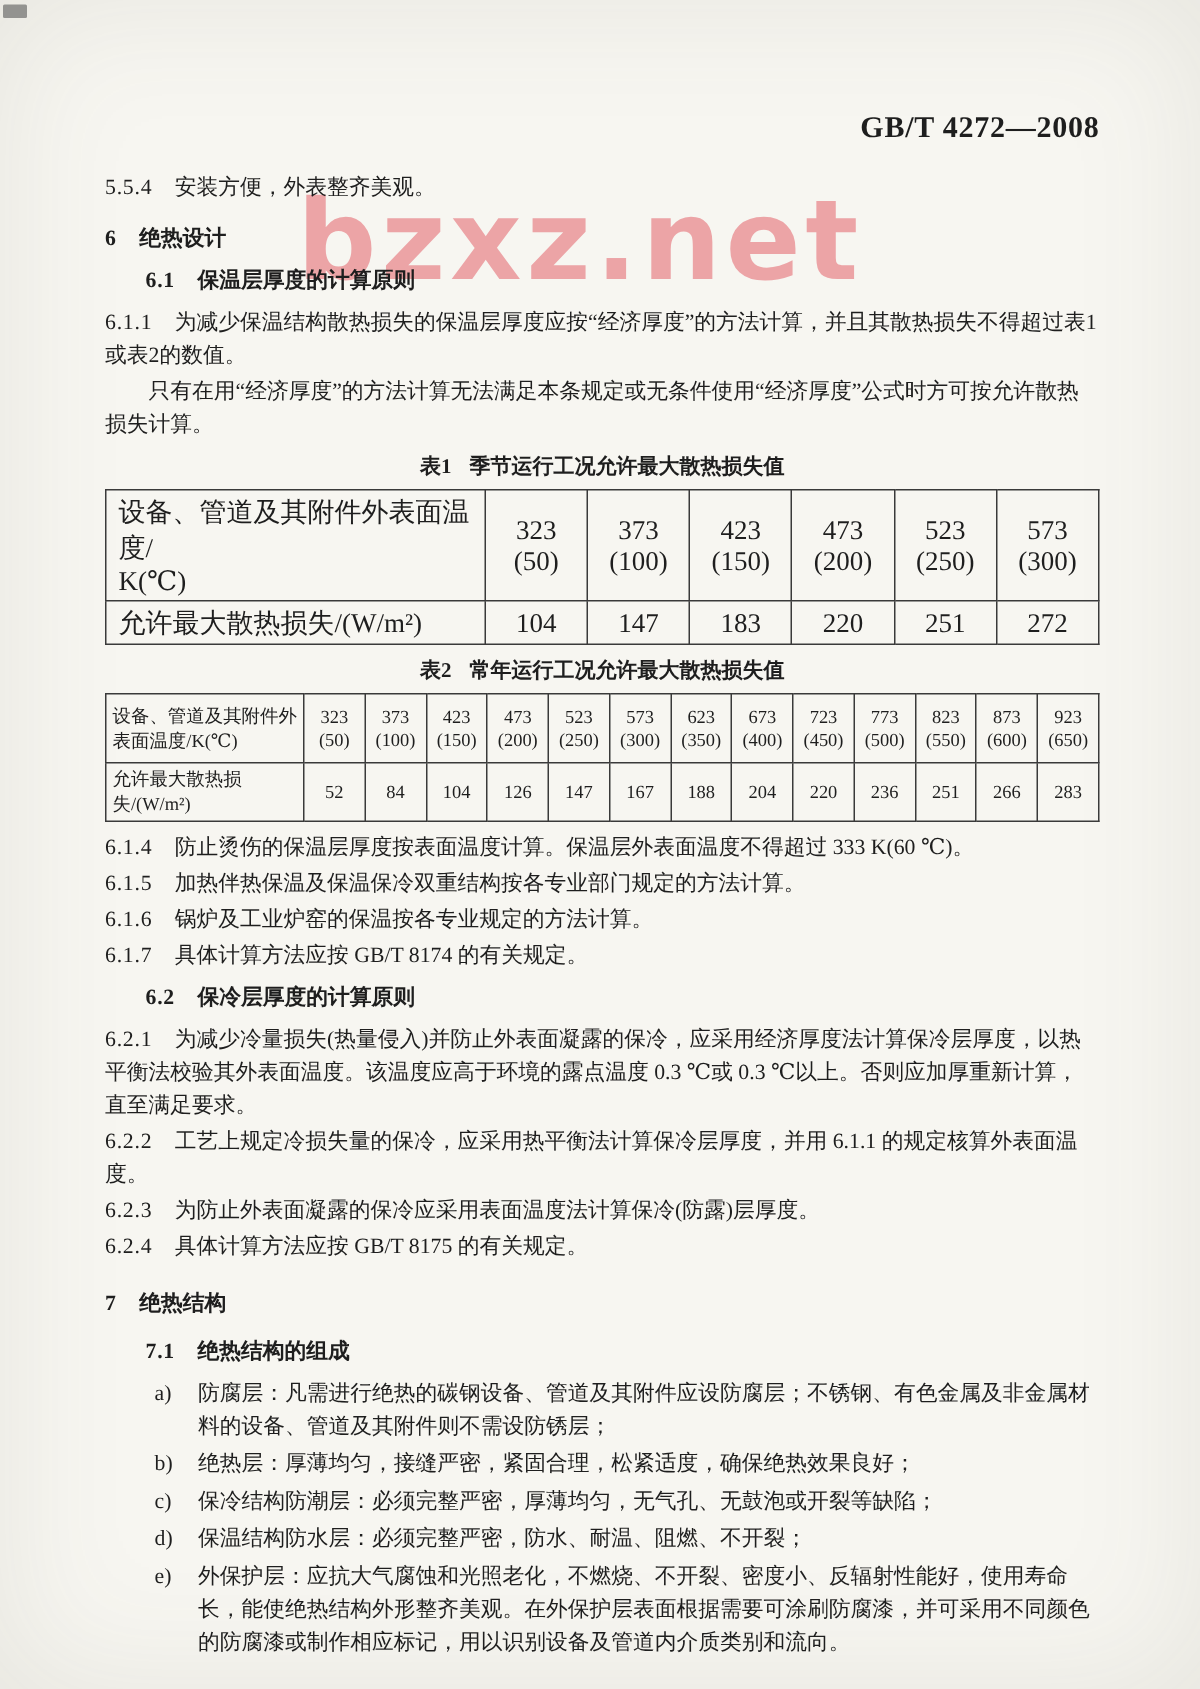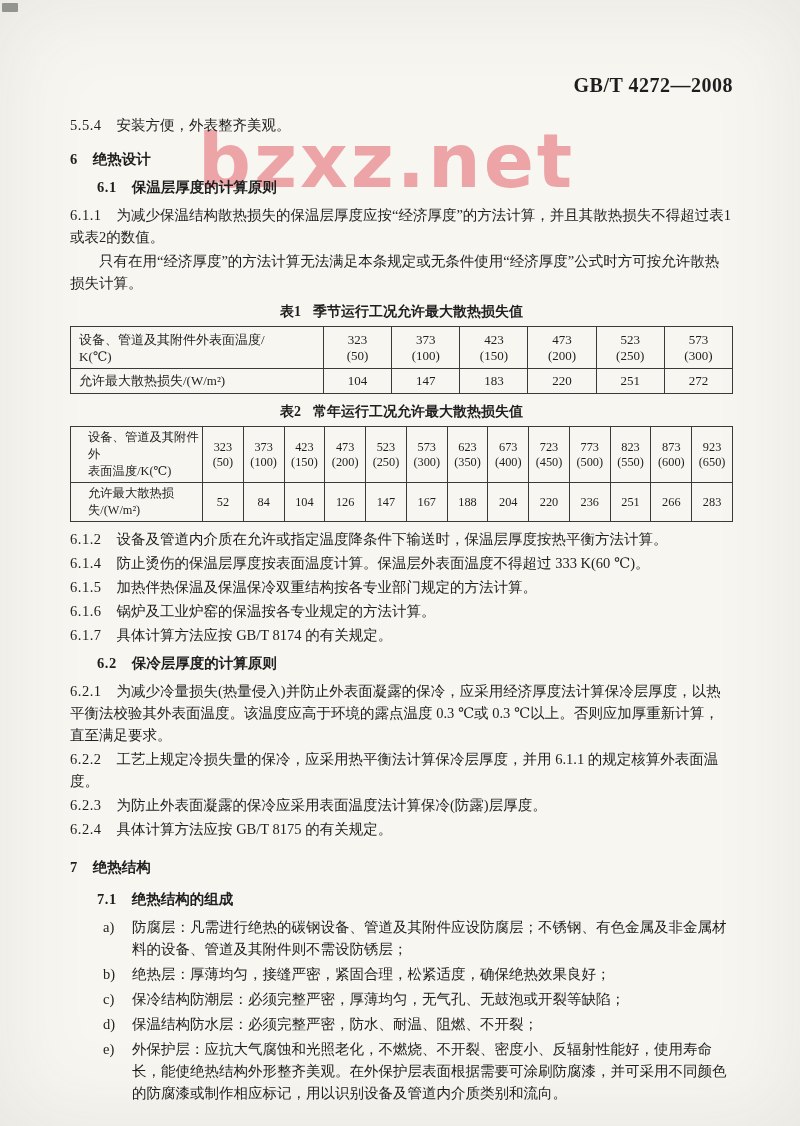--- a/index.html
+++ b/index.html
@@ -17,26 +17,26 @@
   .cnum { margin-right:15px; letter-spacing:.5px; }
   .bold { font-weight:bold; }
   .sec-a { margin-top:12px; margin-bottom:6px; }
   .sec-b { margin-top:6px; margin-bottom:6px;margin-left:27px; }
   .sec-c { margin-top:16px; margin-bottom:10px; }
   .indent { text-indent:29px; }
   .tcap { text-align:center; font-weight:bold; font-size:14px; line-height:20px; margin:8px 0 4px; }
   .tcap .cap-label { margin-right:12px; }
   table { width:100%; border-collapse:collapse; table-layout:fixed; }
   td { border:1px solid #3a3a3a; text-align:center; vertical-align:middle; white-space:pre-line; padding:2px 1px; }
-  .t1 { font-size:13px; }
+  .t1 { font-size:18px; }
   .t1 .lbl { width:253px; text-align:left; padding-left:8px; }
   .t1 .r1 td { height:42px; }
   .t1 .r2 td { height:25px; }
   .t2 { font-size:12.3px; }
-  .t2 .lbl { width:132px; text-align:left; padding-left:17px; }
+  .t2 .lbl { width:132px; text-align:left; padding-left:4px; }
   .t2 .r1 td { height:46px; }
   .t2 .r2 td { height:36px; }
   .after-table { margin-top:6px; }
   .items { margin-left:33px; margin-top:2px; }
   .item { display:flex; font-size:14.5px; line-height:22px; margin:0 0 3px; }
   .inum { width:29px; flex:none; }
   .itext { flex:1; }
   .watermark {
     position:absolute; left:160px; top:124px;
     font-family:"DejaVu Sans","Liberation Sans",sans-serif;
@@ -147,21 +147,20 @@
         <td>220</td>
         <td>236</td>
         <td>251</td>
         <td>266</td>
         <td>283</td>
       </tr>
     </tbody>
       </table>
 
     <div class="after-table">
-      <p class="clause"><span class="cnum">6.1.2</span><span>设备及管道内介质在允许或指定温度降条件下输送时，保温层厚度按热平衡方法计算。</span></p>
       <p class="clause"><span class="cnum">6.1.4</span><span>防止烫伤的保温层厚度按表面温度计算。保温层外表面温度不得超过 333 K(60 ℃)。</span></p>
       <p class="clause"><span class="cnum">6.1.5</span><span>加热伴热保温及保温保冷双重结构按各专业部门规定的方法计算。</span></p>
       <p class="clause"><span class="cnum">6.1.6</span><span>锅炉及工业炉窑的保温按各专业规定的方法计算。</span></p>
       <p class="clause"><span class="cnum">6.1.7</span><span>具体计算方法应按 GB/T 8174 的有关规定。</span></p>
     </div>
 
     <p class="clause bold sec-b"><span class="cnum">6.2</span><span>保冷层厚度的计算原则</span></p>
 
     <p class="clause"><span class="cnum">6.2.1</span><span>为减少冷量损失(热量侵入)并防止外表面凝露的保冷，应采用经济厚度法计算保冷层厚度，以热平衡法校验其外表面温度。该温度应高于环境的露点温度 0.3 ℃或 0.3 ℃以上。否则应加厚重新计算，直至满足要求。</span></p>
     <p class="clause"><span class="cnum">6.2.2</span><span>工艺上规定冷损失量的保冷，应采用热平衡法计算保冷层厚度，并用 6.1.1 的规定核算外表面温度。</span></p>

